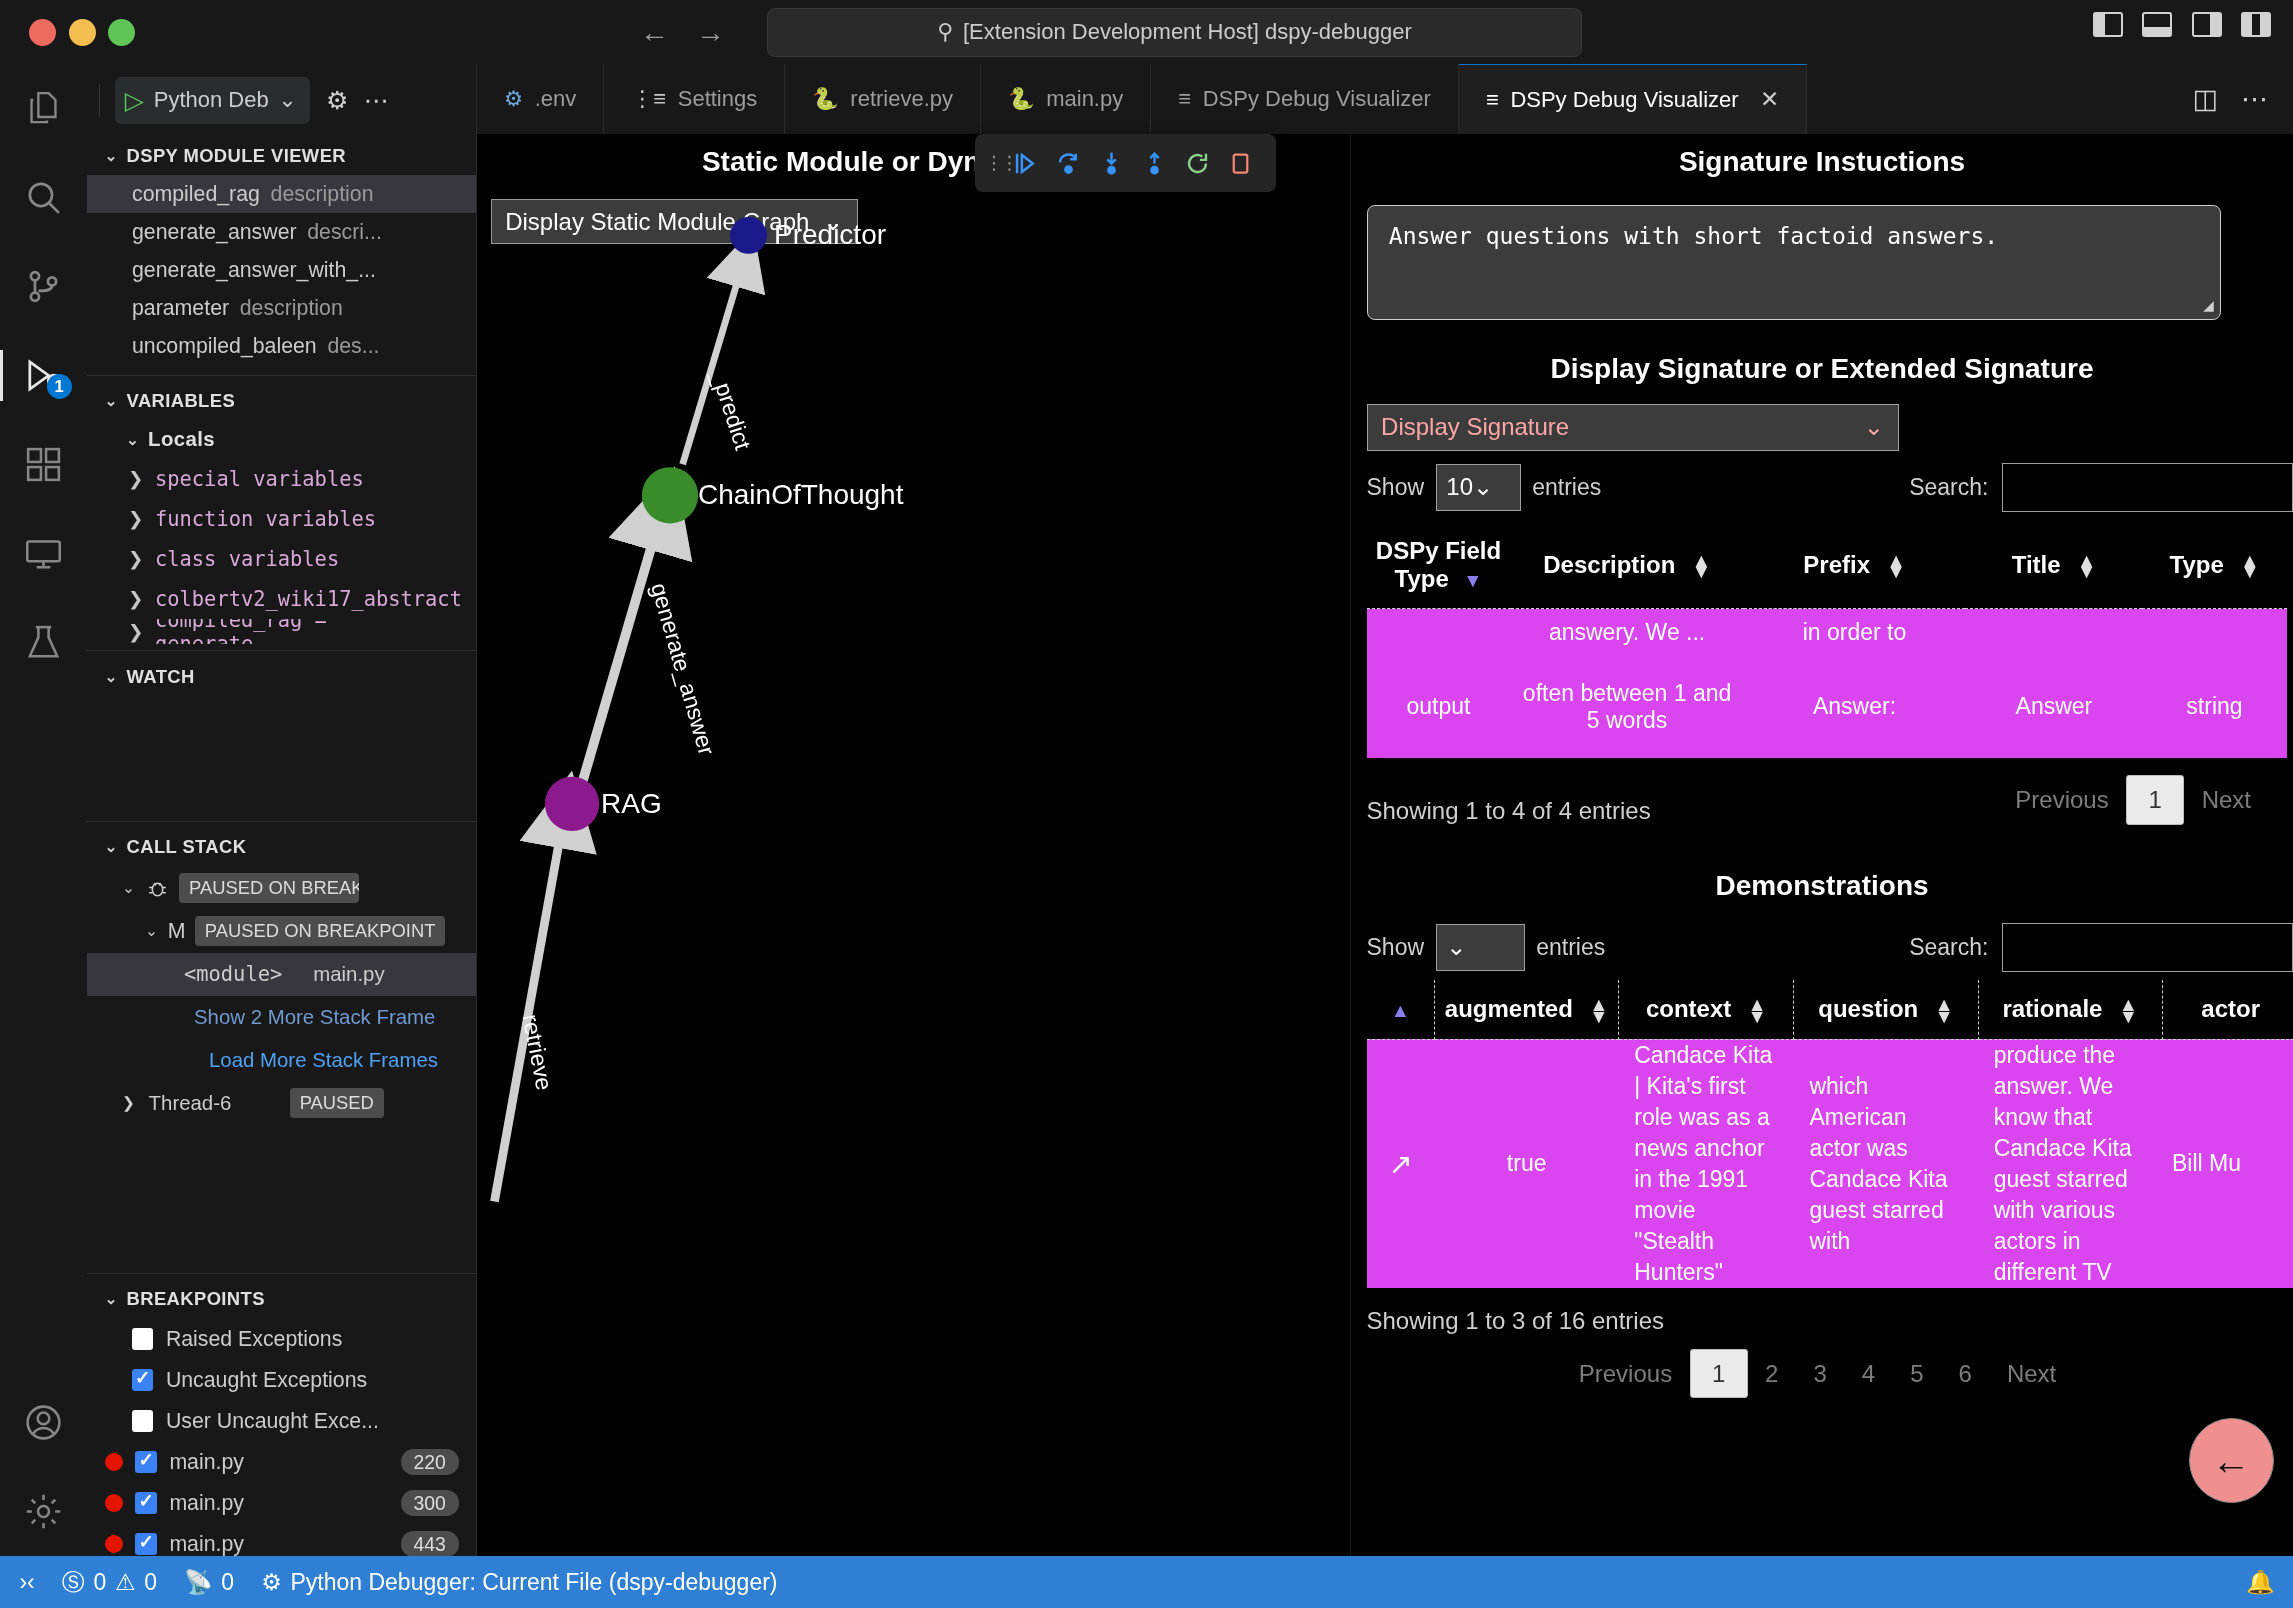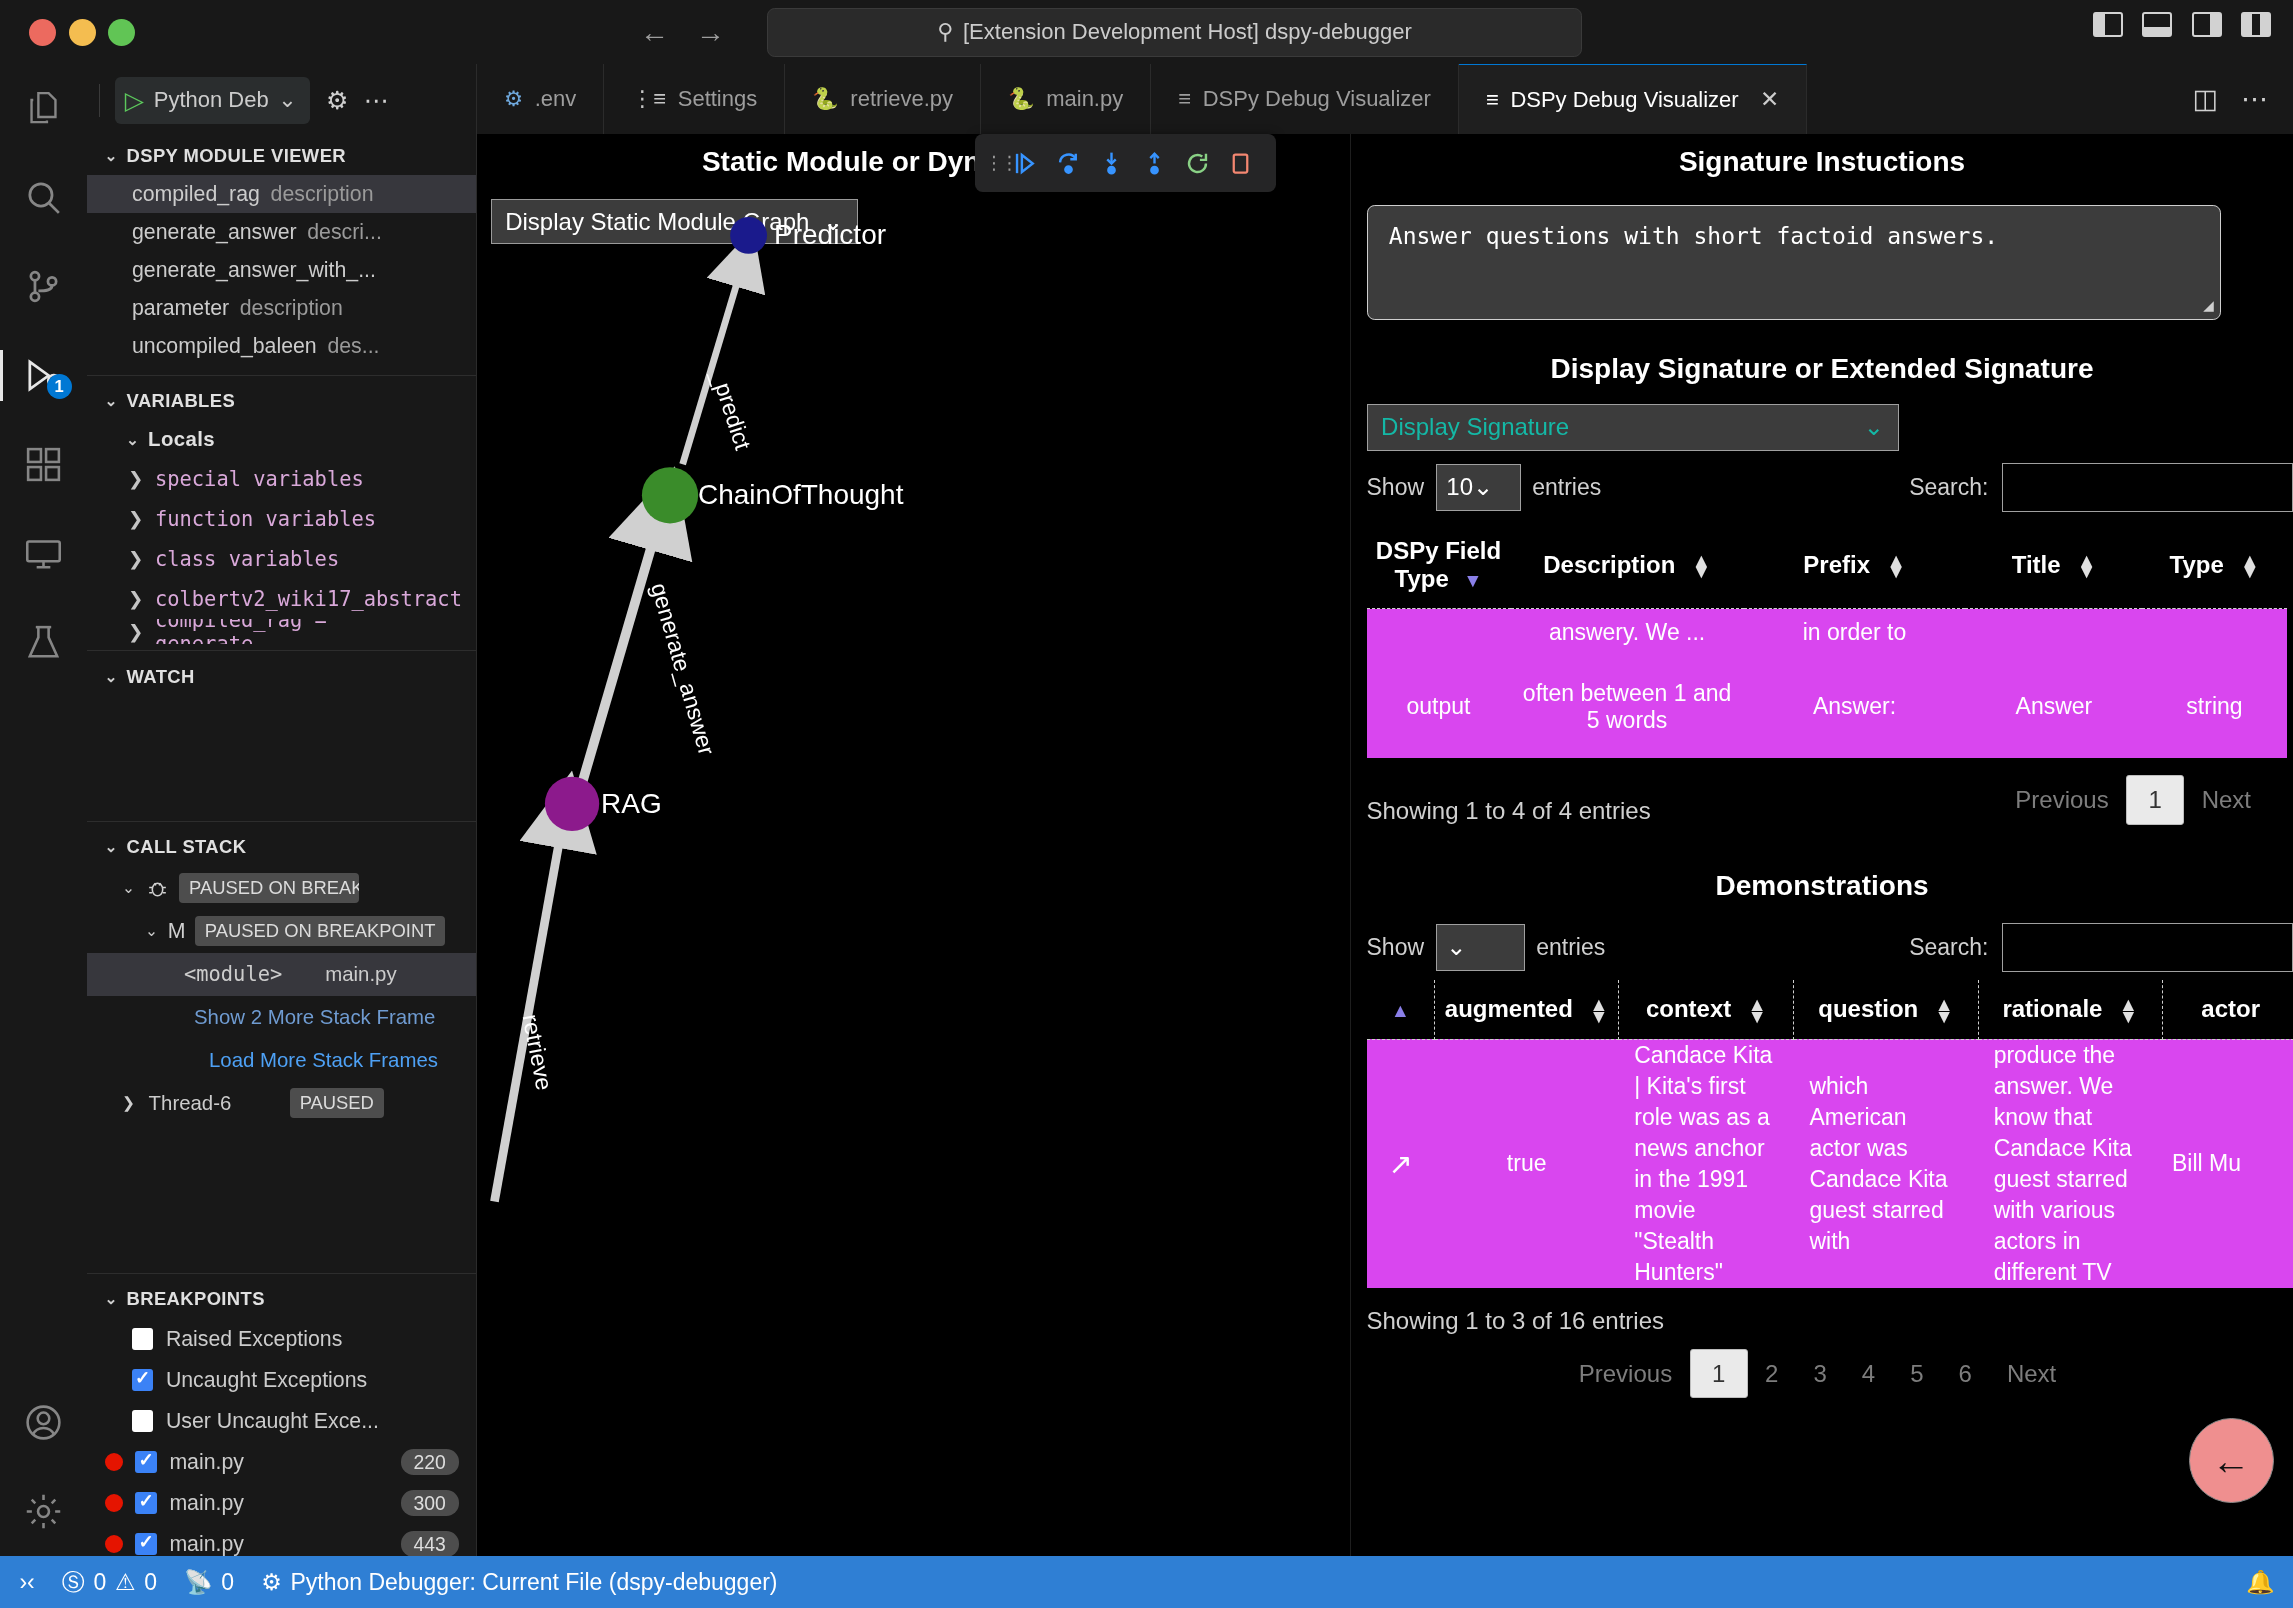--- a/index.html
+++ b/index.html
@@ -147,21 +147,21 @@
   .rp-title { text-align:center; font-size:28px; font-weight:bold; margin-top:11.6px; }
   #sig-instr {
     margin: 27px 0 0 15.5px; width: 854px; height: 115px; background:#3c3c3c;
     border:1px solid #cfcfcf; border-radius:7.8px; color:#fff;
     font-family:"DejaVu Sans Mono", monospace; font-size:23px; padding:17.5px 21.3px;
     position:relative; resize:none;
   }
   .grip { position:absolute; right:5.8px; bottom:3.9px; color:#cfcfcf; font-size:17.5px; }
   #sigsel {
     margin: 19.4px 0 0 15.5px; width: 532px; height:47px; background:#3c3c3c; border:1px solid #a0a0a0;
-    color:#14b8a6; font-size:24px; display:flex; align-items:center; justify-content:space-between;
+    color:#fca5a5; font-size:24px; display:flex; align-items:center; justify-content:space-between;
     padding: 0 13.6px;
   }
   .ctl-row { display:flex; align-items:center; margin: 11.6px 0 0 15.5px; font-size:23px; color:#d0d0d0; }
   .lenbox { background:#3c3c3c; border:1px solid #a0a0a0; color:#fff; height:47px; min-width:85px;
             display:flex; align-items:center; justify-content:flex-start; padding:0 9.7px; margin:0 11.6px; font-size:24px;}
   .lenbox.empty { min-width: 89px; }
   .searchlabel { margin-left:auto; }
   .searchbox { width: 291px; height:49px; border:1px solid #a0a0a0; background:#000; margin-left:13.6px; margin-right:0;}
   table.dt { border-collapse: collapse; margin-left:15.5px; color:#fff; }
   table.dt th {
@@ -371,21 +371,21 @@
           <ellipse cx="12" cy="13" rx="5" ry="6"></ellipse>
             <path d="M9 7l1.5 2M15 7l-1.5 2M4 11h3M17 11h3M4 16h3M17 16h3"></path>
         </svg>
         <span class="pill" style="max-width:180px;">PAUSED ON BREAKPOI...</span>
       </div>
       <div class="cs-row" style="padding-left:58px;">
         <span class="chev">⌄</span>
         <span style="font-size:21.3px;color:#d0d0d0;">M</span>
         <span class="pill">PAUSED ON BREAKPOINT</span>
       </div>
-      <div class="cs-row cs-sel" style="padding-left:97px;gap:43px;">
+      <div class="cs-row cs-sel" style="padding-left:97px;gap:31px;">
         <span style="font-family:'DejaVu Sans Mono',monospace;">&lt;module&gt;</span>
         <span>main.py</span>
       </div>
       <div class="cs-row" style="padding-left:107px;">
         <span class="cs-link" style="color:#6f9bd1;">Show 2 More Stack Frame</span>
       </div>
       <div class="cs-row" style="padding-left:122px;">
         <span class="cs-link">Load More Stack Frames</span>
       </div>
       <div class="cs-row" style="padding-left:35px;gap:13.6px;">

